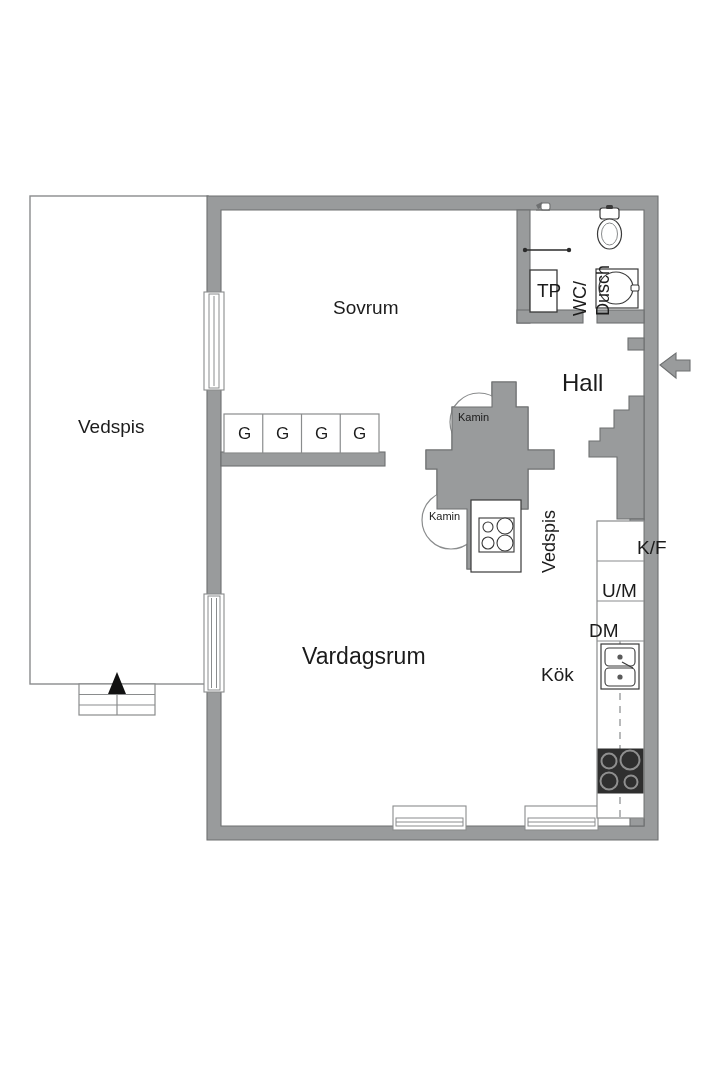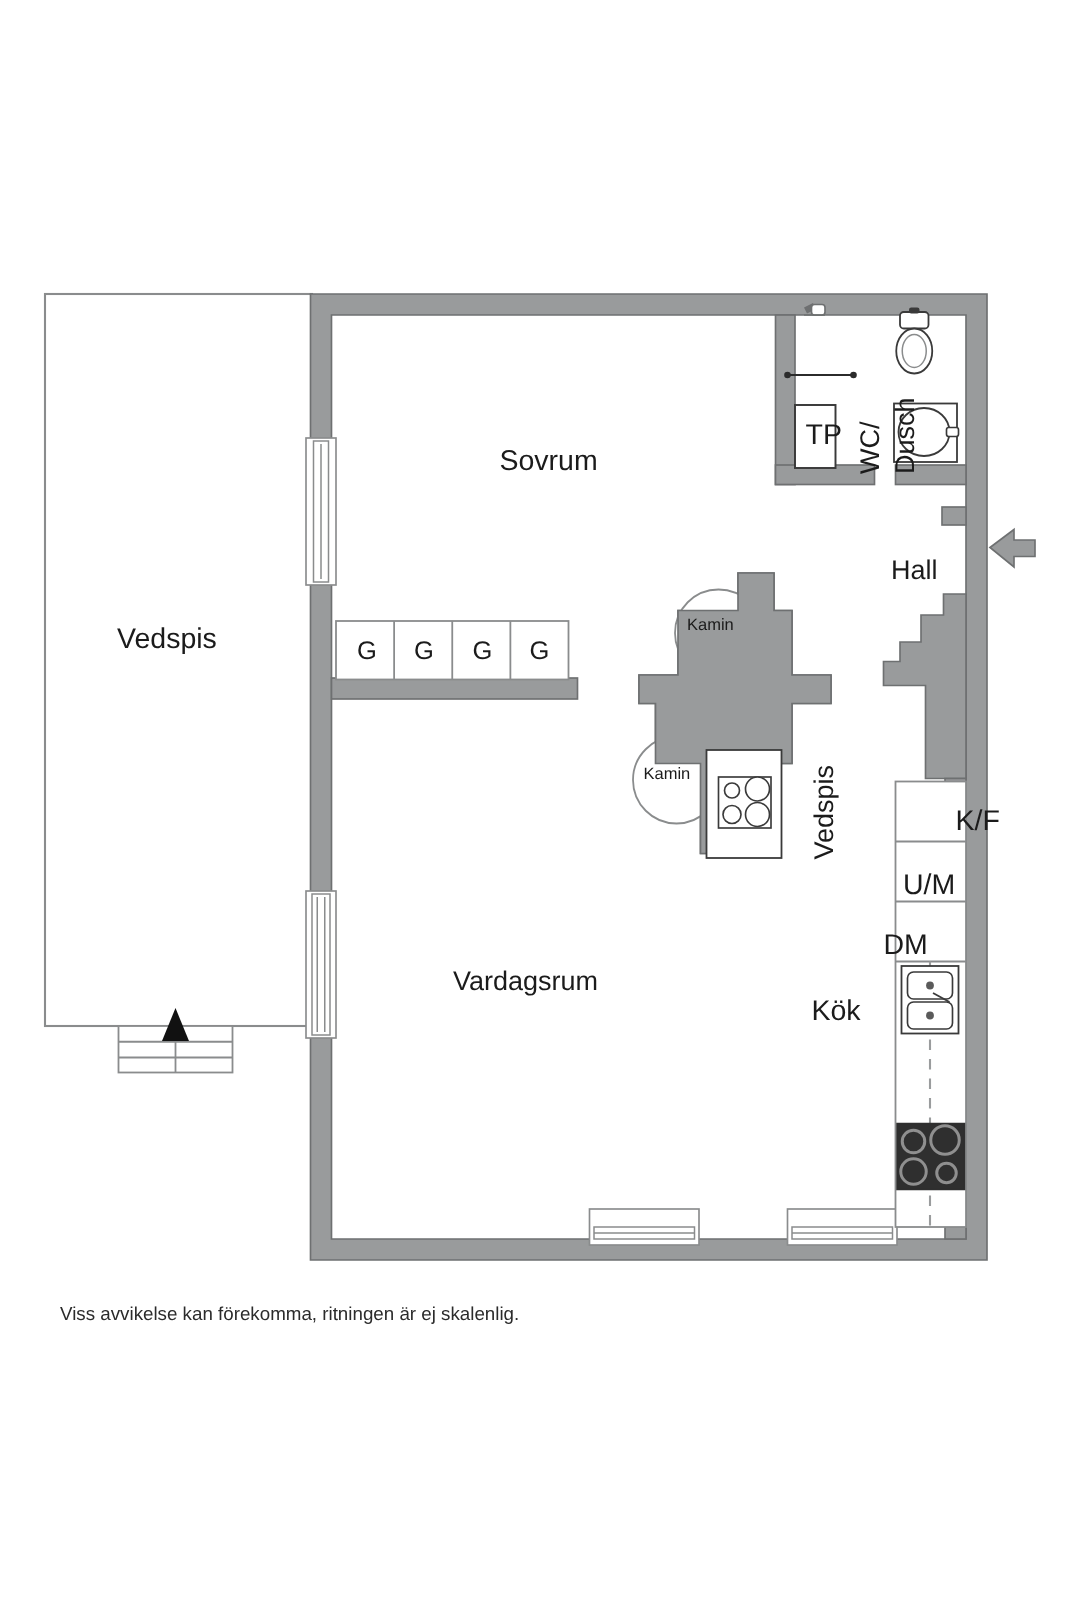--- a/index.html
+++ b/index.html
@@ -30,22 +30,22 @@
   .room-label {
     position: absolute;
     font-family: "Liberation Sans", sans-serif;
     color: #1b1b1b;
     white-space: nowrap;
     line-height: 1;
     text-align: right;
   }
   .lbl-uteplats { left: 78px;  top: 417px; font-size: 19px; }
   .lbl-sovrum   { left: 333px; top: 298px; font-size: 19px; }
-  .lbl-vardags  { left: 302px; top: 645px; font-size: 18px; }
-  .lbl-hall     { left: 594px; top: 371px; font-size: 18px; }
+  .lbl-vardags  { left: 302px; top: 645px; font-size: 23px; }
+  .lbl-hall     { left: 562px; top: 371px; font-size: 24px; }
   .lbl-kok      { left: 541px; top: 665px; font-size: 19px; }
 
   .fix-label {
     position: absolute;
     font-family: "Liberation Sans", sans-serif;
     color: #1b1b1b;
     white-space: nowrap;
     line-height: 1;
   }
   .lbl-kamin1 { left: 458px; top: 412px; font-size: 11px; }
@@ -267,15 +267,14 @@
 
   <div class="rot-label lbl-vedspis">Vedspis</div>
   <div class="rot-label lbl-wc">WC/</div>
   <div class="rot-label lbl-dusch">Dusch</div>
 
   <div class="lbl-g lbl-g1">G</div>
   <div class="lbl-g lbl-g2">G</div>
   <div class="lbl-g lbl-g3">G</div>
   <div class="lbl-g lbl-g4">G</div>
 
-  <div class="caption">Viss avvikelse kan förekomma, ritningen är ej skalenlig.</div>
 
 </div>
 
 </body></html>

